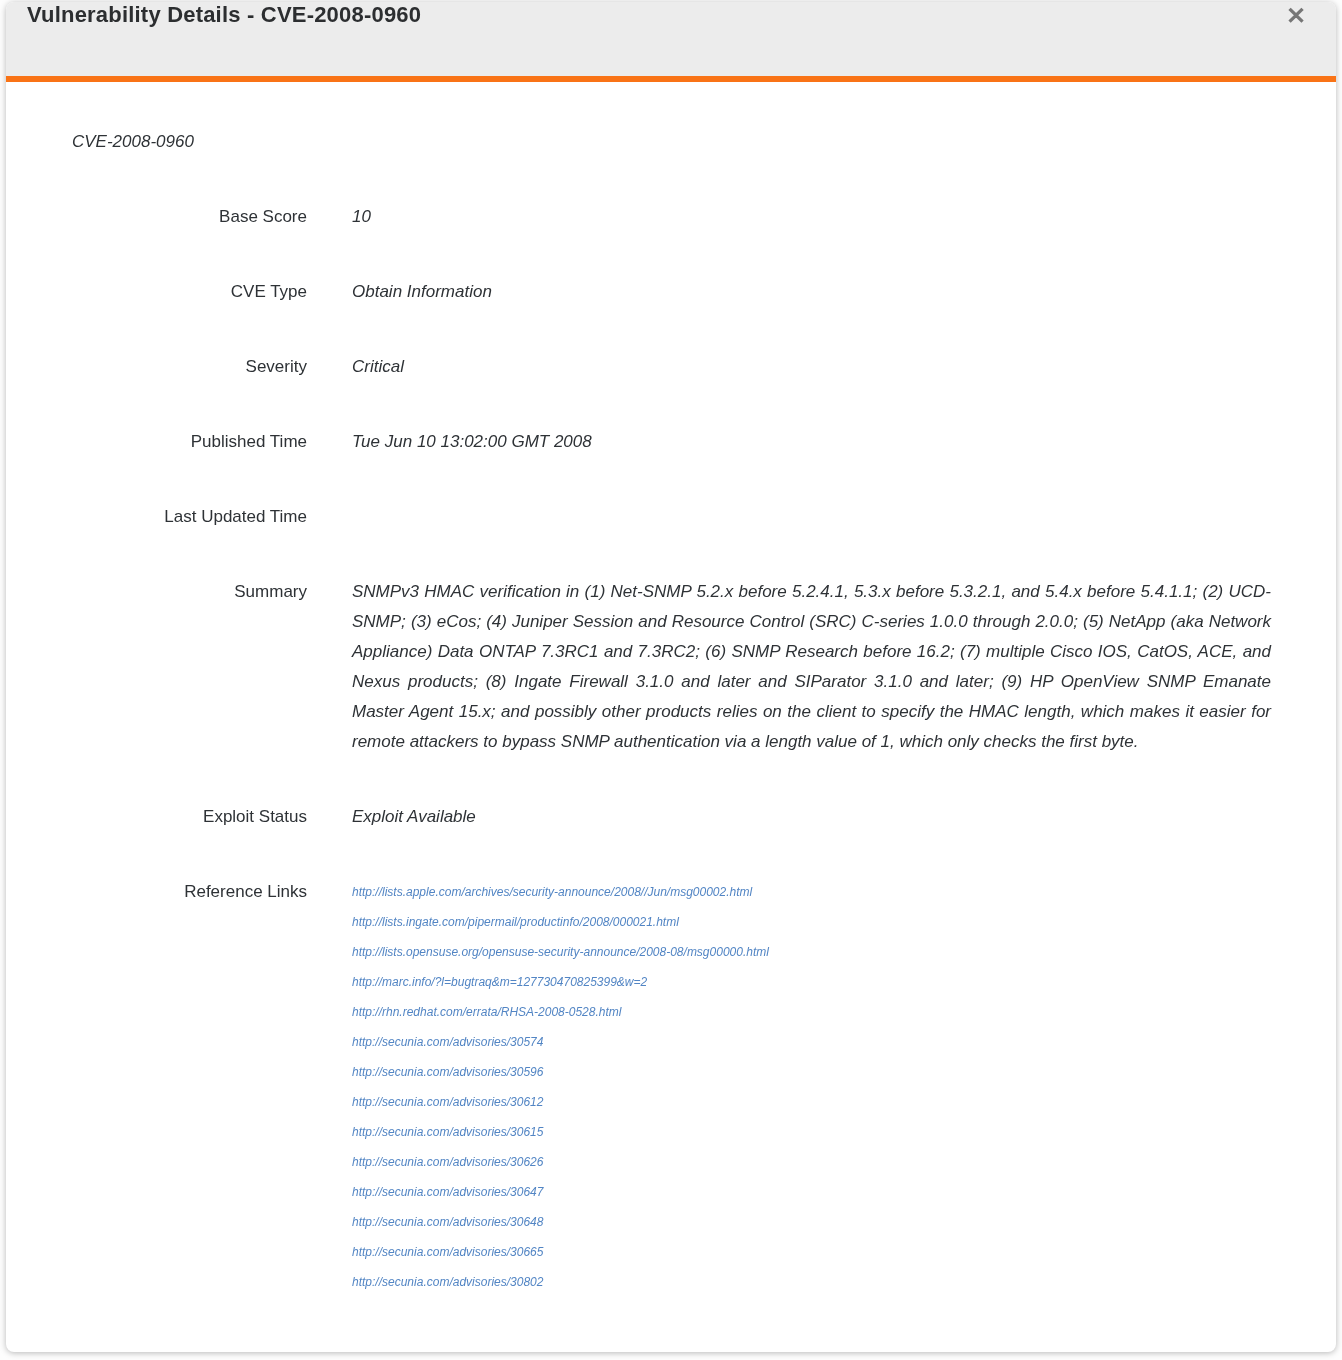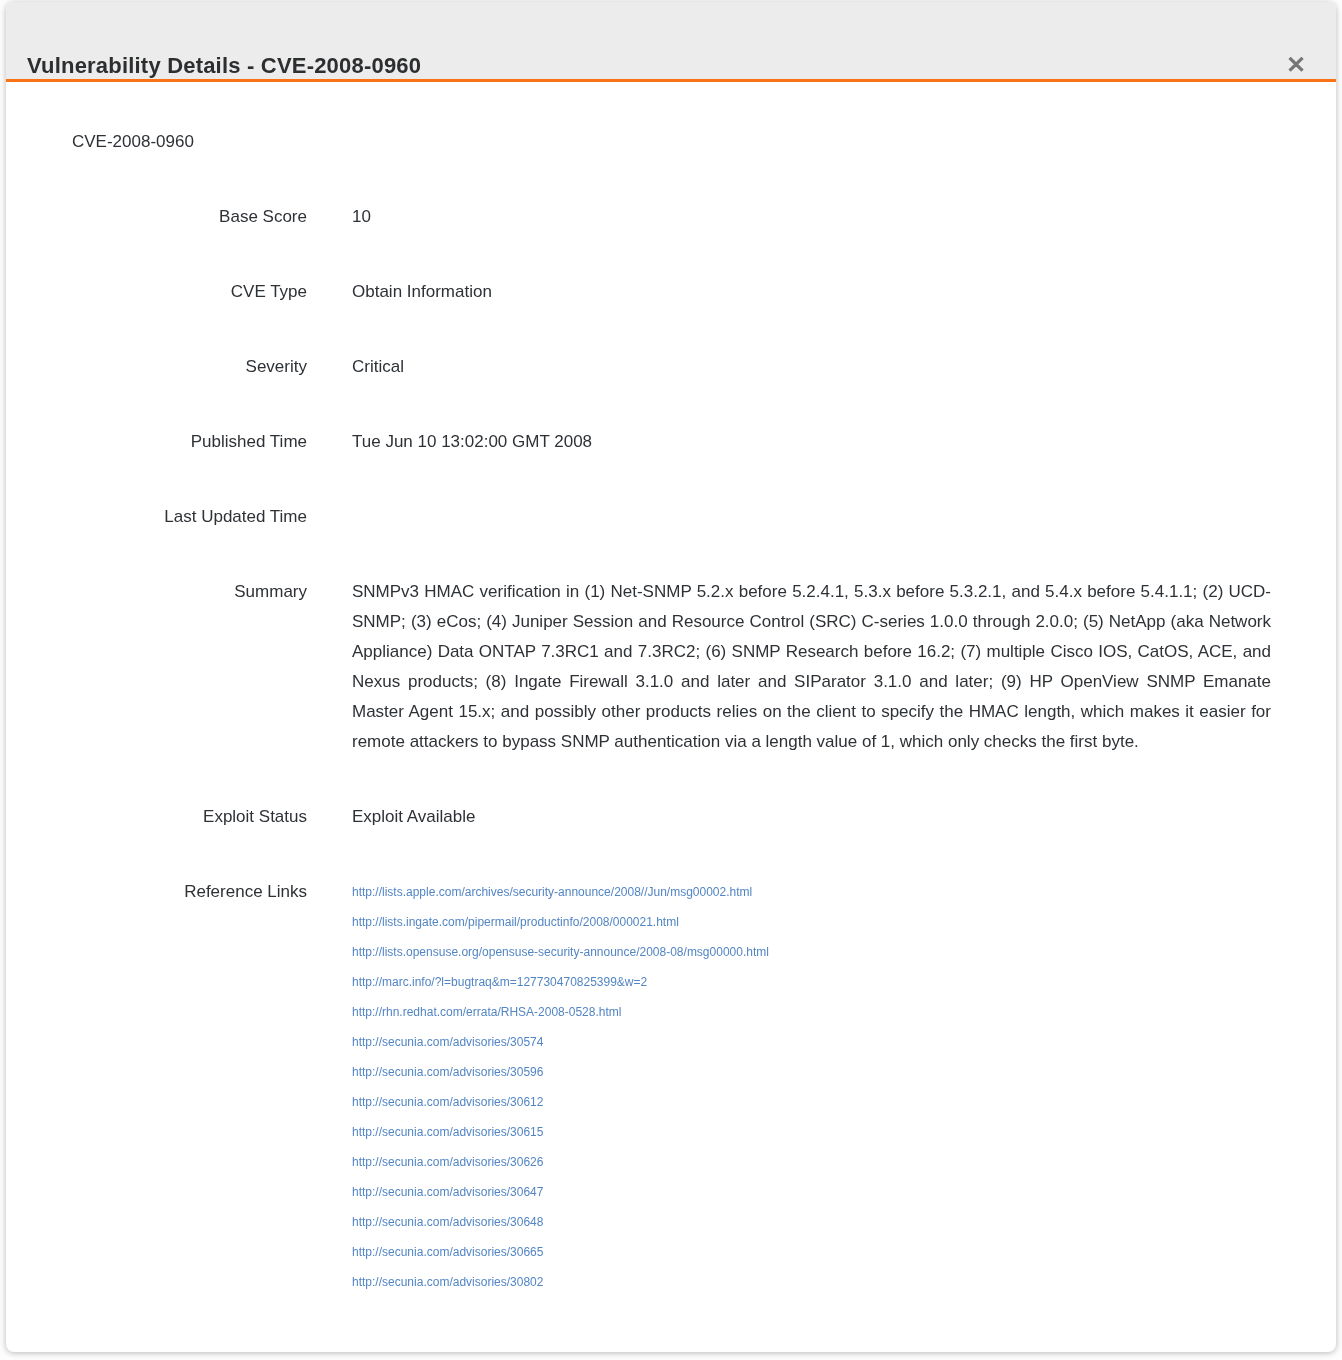--- a/index.html
+++ b/index.html
@@ -22,23 +22,23 @@
     height: 1350px;
     background: #ffffff;
     border-radius: 8px;
     box-shadow: 0 1px 6px rgba(0,0,0,0.28);
     overflow: hidden;
     box-sizing: border-box;
   }
   .modal-header {
     height: 80px;
     background: #ececec;
-    border-bottom: 3px solid #f97316;
+    border-bottom: 6px solid #f97316;
     display: flex;
-    align-items: flex-end;
+    align-items: flex-start;
     padding: 0 22px 0 21px;
     box-sizing: border-box;
   }
   .modal-title {
     font-size: 22px;
     font-weight: 600;
     color: #2c2e30;
     letter-spacing: 0.2px;
   }
   .close-btn {
@@ -69,20 +69,21 @@
     font-size: 17px;
     line-height: 30px;
     color: #2e3236;
   }
   .field-value {
     margin-left: 45px;
     width: 919px;
     font-size: 17px;
     line-height: 30px;
     color: #2e3236;
+    font-style: italic;
   }
   .field-value.justify {
     text-align: justify;
   }
   .links a {
     display: block;
     font-size: 12px;
     line-height: 30px;
     color: #5285c4;
     text-decoration: none;

